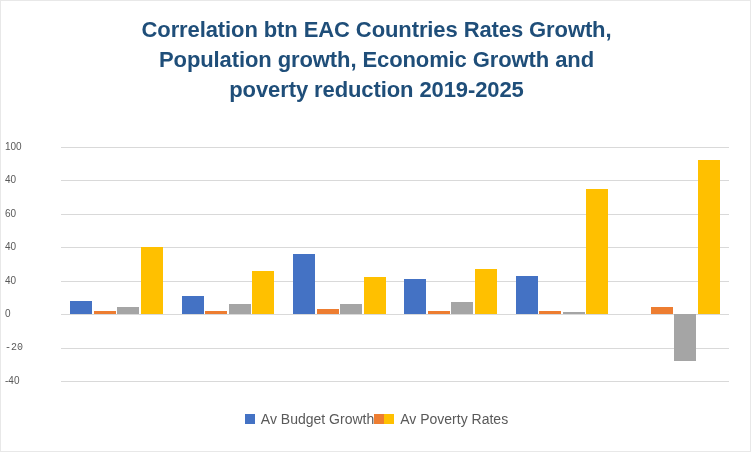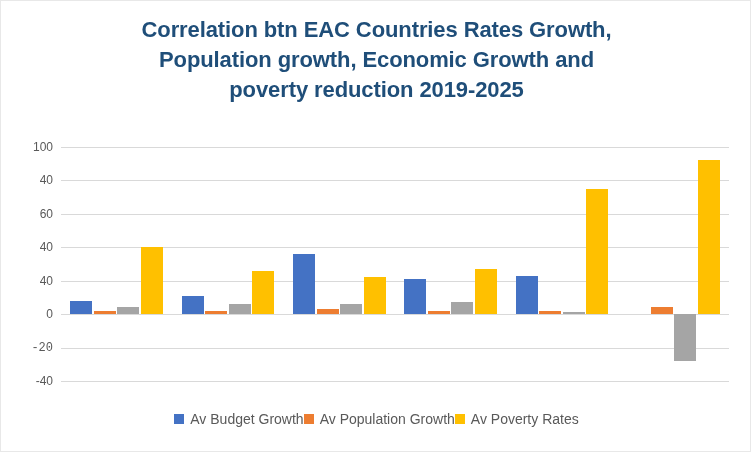--- a/index.html
+++ b/index.html
@@ -53,23 +53,23 @@
     left: 0;
     width: 100%;
     height: 1px;
     background: #d9d9d9;
   }
   
   .ytick {
     position: absolute;
     right: 0;
     width: 48px;
-    text-align: right;
+    text-align: left;
     color: #595959;
-    font-size: 12px;
+    font-size: 10px;
     line-height: 14px;
     transform: translateY(-7px);
   }
   .yaxis {
     position: absolute;
     left: 0;
     top: 146px;
     width: 52px;
     height: 234px;
   }
@@ -177,21 +177,20 @@
       </div>
     </div>
 
   <div class="legend" id="legend">
       <div class="legend-item">
         <span class="legend-swatch" style="background: rgb(68, 114, 196);"></span>
         <span class="legend-label">Av Budget Growth</span>
       </div>
       <div class="legend-item">
         <span class="legend-swatch" style="background: rgb(237, 125, 49);"></span>
-        <span class="legend-label">Av Population Growth</span>
       </div>
       <div class="legend-item">
         <span class="legend-swatch" style="background: rgb(255, 192, 0);"></span>
         <span class="legend-label">Av Poverty Rates</span>
       </div>
     </div>
 
 </div>
 
 </body></html>

